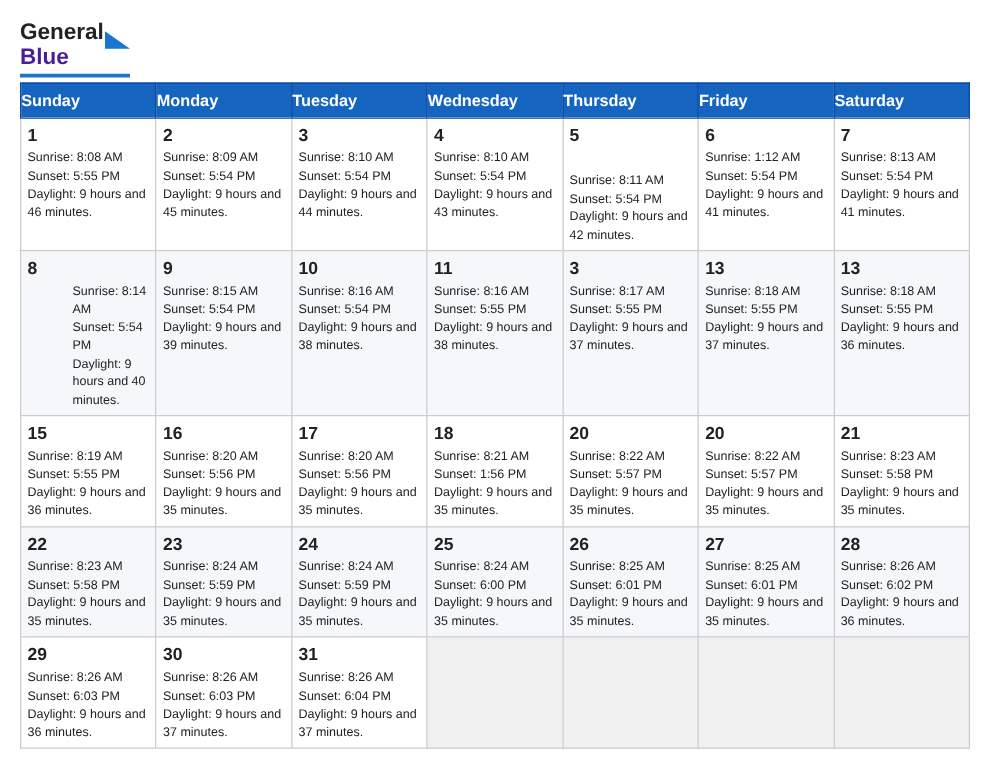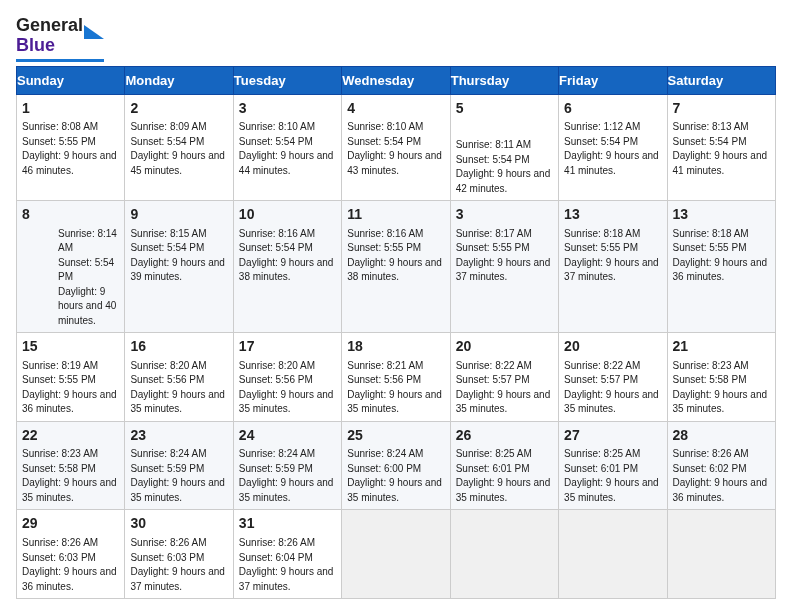--- a/index.html
+++ b/index.html
@@ -243,21 +243,21 @@
         </td>
         <td>
           <span class="day-number">17</span>
           <div class="cell-text" style="white-space: pre-line;">Sunrise: 8:20 AM
 Sunset: 5:56 PM
 Daylight: 9 hours and 35 minutes.</div>
         </td>
         <td>
           <span class="day-number">18</span>
           <div class="cell-text" style="white-space: pre-line;">Sunrise: 8:21 AM
-Sunset: 5:56 PM
+Sunset: 1:56 PM
 Daylight: 9 hours and 35 minutes.</div>
         </td>
         <td>
           <span class="day-number">20</span>
           <div class="cell-text" style="white-space: pre-line;">Sunrise: 8:22 AM
 Sunset: 5:57 PM
 Daylight: 9 hours and 35 minutes.</div>
         </td>
         <td>
           <span class="day-number">20</span>

